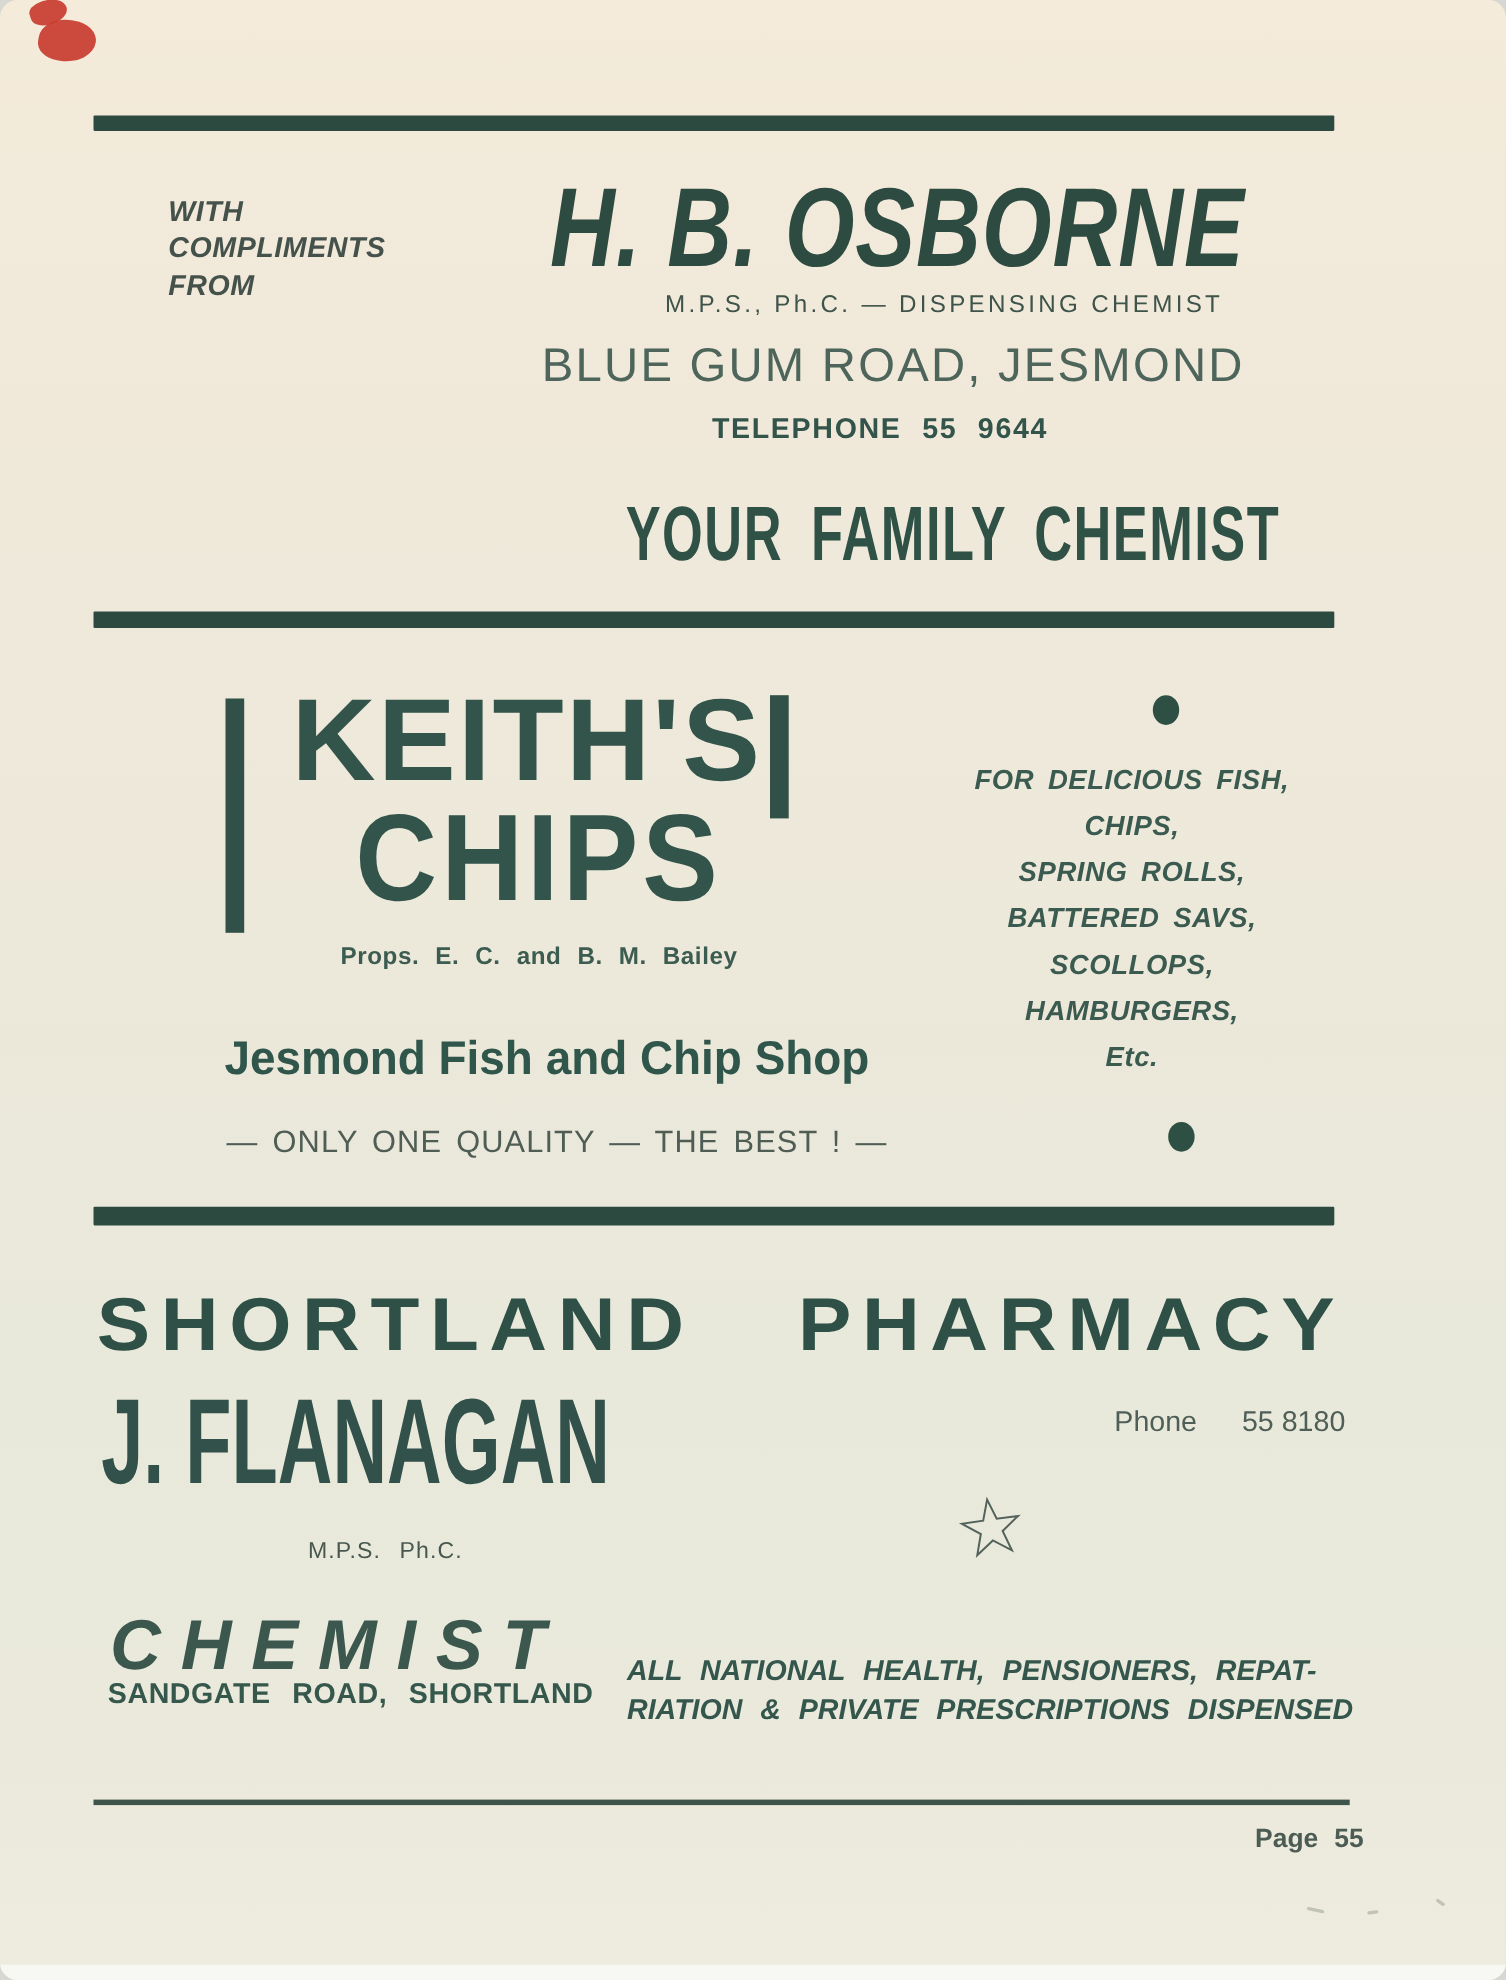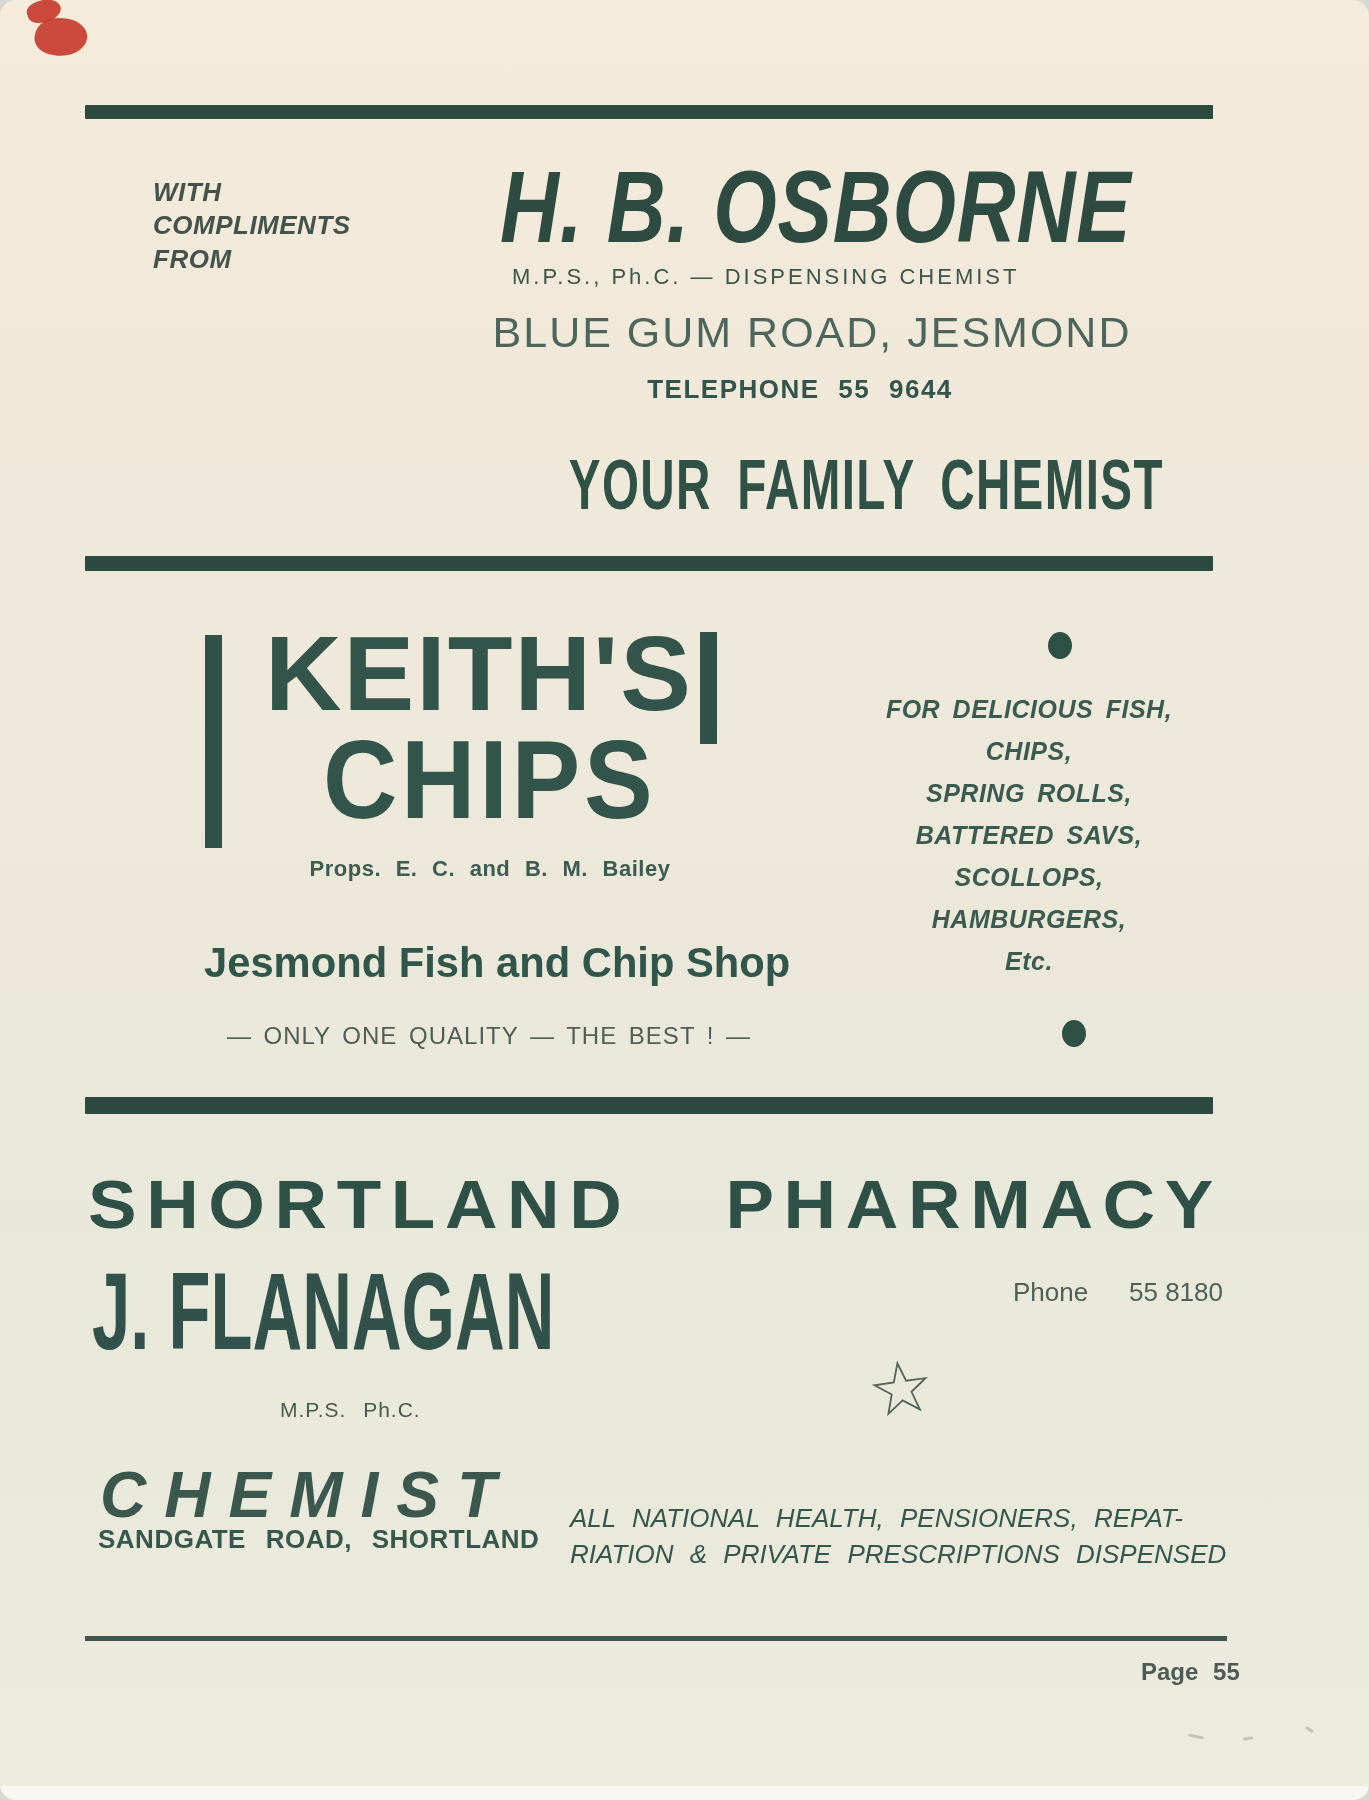--- a/index.html
+++ b/index.html
@@ -15,60 +15,60 @@
   }
   .abs{position:absolute;white-space:nowrap;}
   .rule{position:absolute;background:#2c4a40;border-radius:1px;}
   
   .compliments{left:153px;top:176px;width:212px;white-space:normal;
     font-size:26px;font-weight:bold;font-style:italic;line-height:1.28;
     color:#45524b;letter-spacing:.5px;}
   .osborne-name{left:500px;top:156px;font-size:102px;font-weight:bold;font-style:italic;
     line-height:1;letter-spacing:1px;color:#2e4b41;
     transform:scaleX(.80);transform-origin:left top;}
-  .osborne-creds{left:512px;top:264px;width:600px;text-align:left;
+  .osborne-creds{left:512px;top:264px;width:600px;text-align:right;
     font-size:22px;letter-spacing:3px;color:#3e5349;}
   .osborne-address{left:462px;top:308px;width:700px;text-align:center;
     font-size:43px;font-weight:normal;letter-spacing:2px;color:#4d655a;}
   .osborne-phone{left:500px;top:374px;width:600px;text-align:center;
     font-size:26px;font-weight:bold;letter-spacing:1.5px;word-spacing:10px;color:#33544a;}
   .osborne-tagline{left:460px;top:450px;width:680px;text-align:center;
     font-size:70px;font-weight:bold;letter-spacing:2px;word-spacing:16px;color:#2f5146;
     transform:scaleX(.68);transform-origin:center top;line-height:1;}
   .bar-solid{position:absolute;background:#315148;}
   .keiths1{left:265px;top:620px;width:425px;text-align:center;font-size:106px;font-weight:bold;
     letter-spacing:2px;line-height:1;color:#33544a;}
   .keiths2{left:323px;top:724px;font-size:112px;font-weight:bold;letter-spacing:4px;line-height:1;
     color:#33544a;transform:scaleX(.92);transform-origin:left top;}
   .props{left:280px;top:856px;width:420px;text-align:center;
     font-size:22px;font-weight:bold;word-spacing:8px;letter-spacing:.5px;color:#3c5c51;}
   .subtitle{left:204px;top:938px;font-size:43px;font-weight:bold;color:#30564b;
     transform:scaleX(.97);transform-origin:left top;}
   .quality{left:206px;top:1022px;width:566px;text-align:center;
-    font-size:24px;color:#4f5d55;letter-spacing:1px;word-spacing:4px;}
+    font-size:28px;color:#4f5d55;letter-spacing:1px;word-spacing:4px;}
   .bullet{position:absolute;width:24px;height:27px;border-radius:50%;background:#2e4f44;}
   .menu{left:866px;top:688px;width:326px;text-align:center;
     font-size:25px;font-weight:bold;font-style:italic;line-height:42px;
     color:#3b5a50;word-spacing:5px;letter-spacing:.5px;}
   .menu div{white-space:nowrap;}
   
   .shortland-name{left:88px;top:1170px;font-size:68px;font-weight:bold;line-height:1;
     letter-spacing:9px;word-spacing:60px;color:#2e5046;
     transform:scaleX(1.07);transform-origin:left top;}
   .flanagan{left:92px;top:1256px;font-size:86px;font-weight:bold;line-height:1;
     color:#31514a;transform:scaleY(1.28) scaleX(.80);transform-origin:left top;}
   .mps2{left:232px;top:1398px;font-size:21px;letter-spacing:1px;word-spacing:10px;color:#49584f;margin-left:48px;}
   .phone-row{left:1013px;top:1277px;width:210px;display:flex;justify-content:space-between;
     font-size:26px;color:#4f5f57;text-align:center;}
   .star{left:872px;top:1360px;width:58px;height:58px;transform:rotate(-8deg);}
   .chemist{left:100px;top:1446px;font-size:64px;font-weight:bold;font-style:italic;line-height:1;
     letter-spacing:18px;color:#3c584e;margin-top:17px;}
   .sandgate{left:98px;top:1524px;font-size:26px;font-weight:bold;letter-spacing:.5px;
     word-spacing:12px;color:#36574c;}
-  .services{left:570px;top:1500px;width:652px;font-size:26px;font-weight:normal;font-style:italic;
+  .services{left:570px;top:1500px;width:652px;font-size:26px;font-weight:bold;font-style:italic;
     line-height:36px;word-spacing:9px;color:#35564c;}
   .services div{white-space:nowrap;}
   
   .footer-rule{left:85px;top:1636px;width:1142px;height:5px;background:#3f554b;}
   .page-num{left:1141px;top:1658px;font-size:24px;font-weight:bold;word-spacing:8px;color:#4c5b53;}
   .bottom-strip{position:absolute;left:0;top:1786px;width:100%;height:14px;background:#f7f8f3;}
   
   .redmark{position:absolute;background:#c8392b;opacity:.9;}
   .speck{position:absolute;background:#8d9288;opacity:.45;border-radius:2px;}
 </style>

